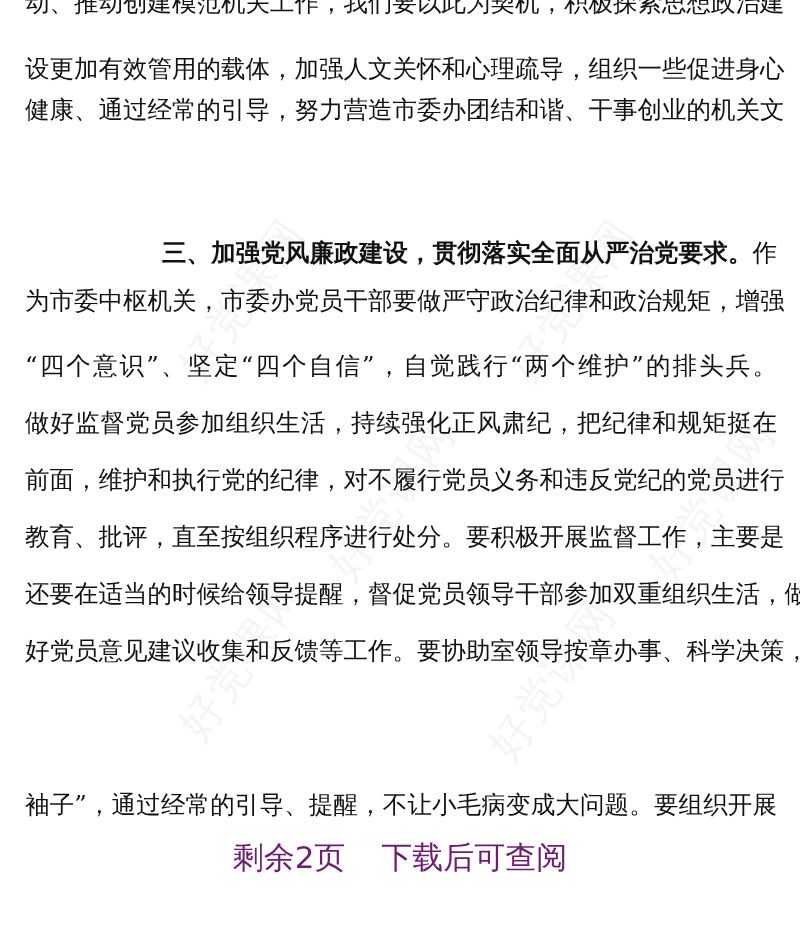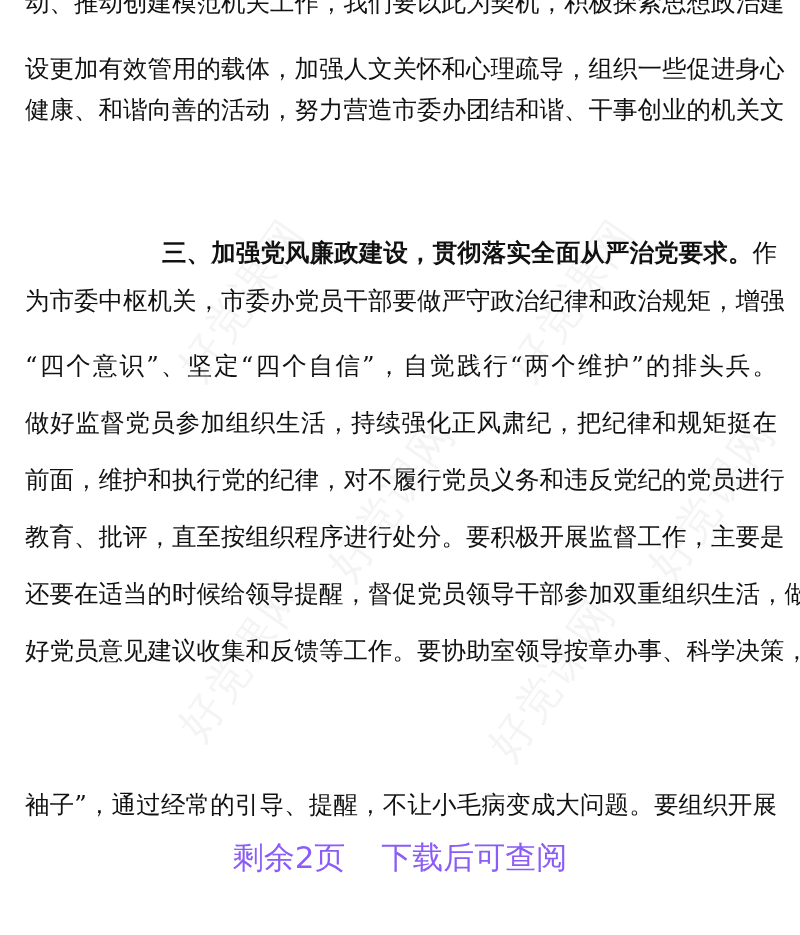--- a/index.html
+++ b/index.html
@@ -59,42 +59,42 @@
     .footer-notice {
       position: absolute;
       left: 0;
       width: 800px;
       top: 832px;
       height: 50px;
       text-align: center;
       font-family: "DejaVu Sans", "Liberation Sans", sans-serif;
       font-size: 31px;
       line-height: 50px;
-      color: #8b5cf6;
+      color: #701a75;
     }
     .footer-notice span.gap {
       display: inline-block;
       width: 36px;
     }
   </style>
 </head>
 <body>
 
 <div class="page">
 
   <div class="watermark" style="left:150px; top:270px;">好党课网</div>
   <div class="watermark" style="left:480px; top:270px;">好党课网</div>
   <div class="watermark" style="left:300px; top:470px;">好党课网</div>
   <div class="watermark" style="left:620px; top:470px;">好党课网</div>
   <div class="watermark" style="left:150px; top:630px;">好党课网</div>
   <div class="watermark" style="left:460px; top:650px;">好党课网</div>
 
   <div class="line" style="top:-14px;">动、推动创建模范机关工作，我们要以此为契机，积极探索思想政治建</div>
   <div class="line" style="top:36px;margin-top:16px;">设更加有效管用的载体，加强人文关怀和心理疏导，组织一些促进身心</div>
-  <div class="line" style="top:93px;">健康、和谐向善的活动，努力营造市委办团结和谐、干事创业的机关文</div>
+  <div class="line" style="top:93px;">健康、通过经常的引导，努力营造市委办团结和谐、干事创业的机关文</div>
 
   <div class="line heading" style="top:236px;">
     <span class="bold">三、加强党风廉政建设，贯彻落实全面从严治党要求。</span><span>作</span>
   </div>
 
   <div class="line" style="top:284px;">为市委中枢机关，市委办党员干部要做严守政治纪律和政治规矩，增强</div>
   <div class="line" style="top:349px;">“四个意识”、坚定“四个自信”，自觉践行“两个维护”的排头兵。</div>
   <div class="line" style="top:406px;">做好监督党员参加组织生活，持续强化正风肃纪，把纪律和规矩挺在</div>
   <div class="line" style="top:463px;">前面，维护和执行党的纪律，对不履行党员义务和违反党纪的党员进行</div>
   <div class="line" style="top:520px;">教育、批评，直至按组织程序进行处分。要积极开展监督工作，主要是</div>

